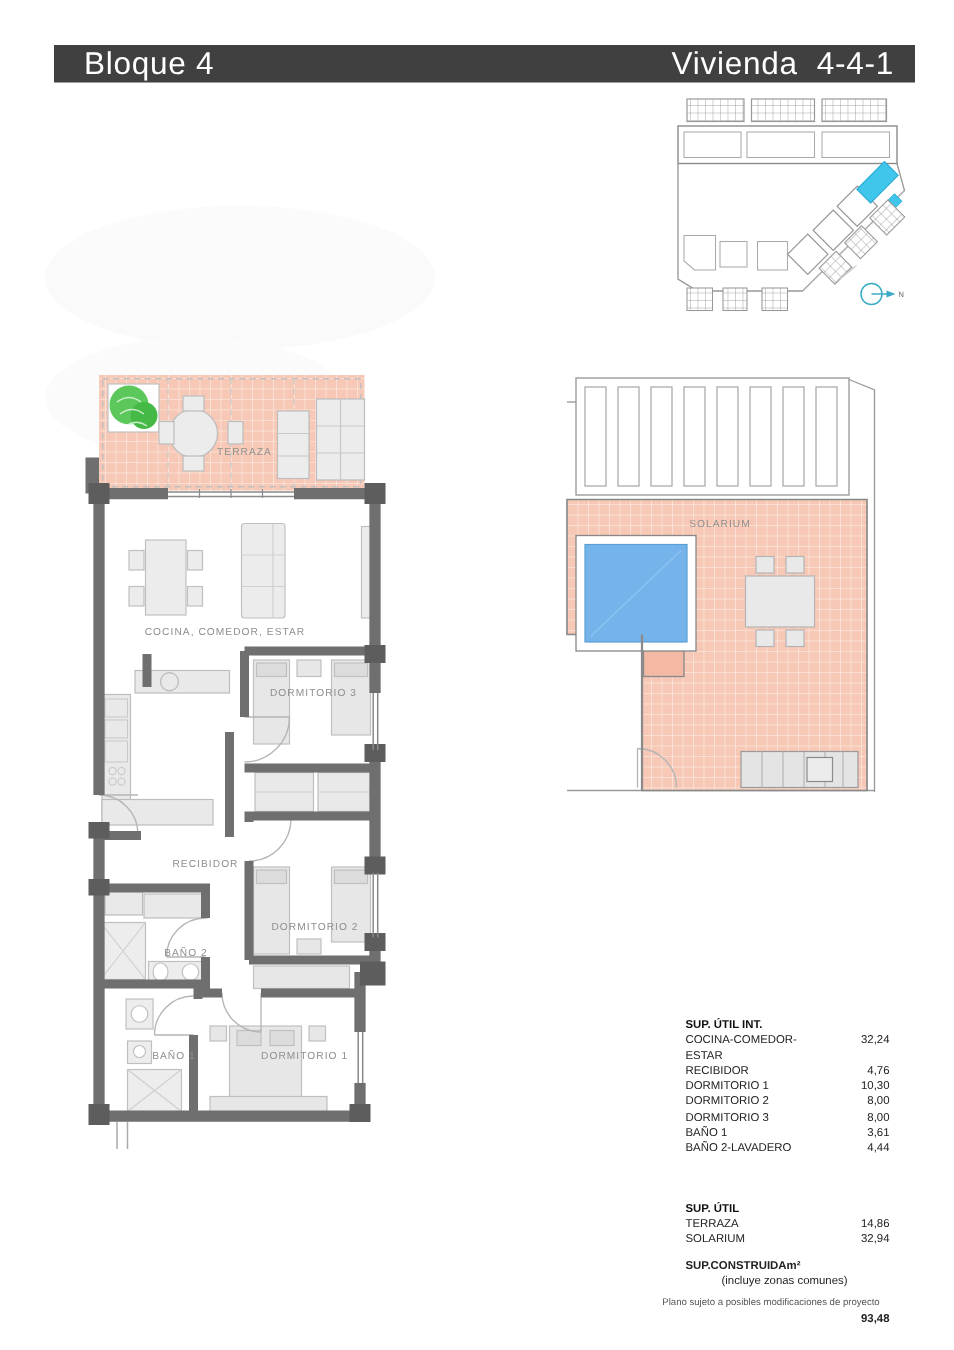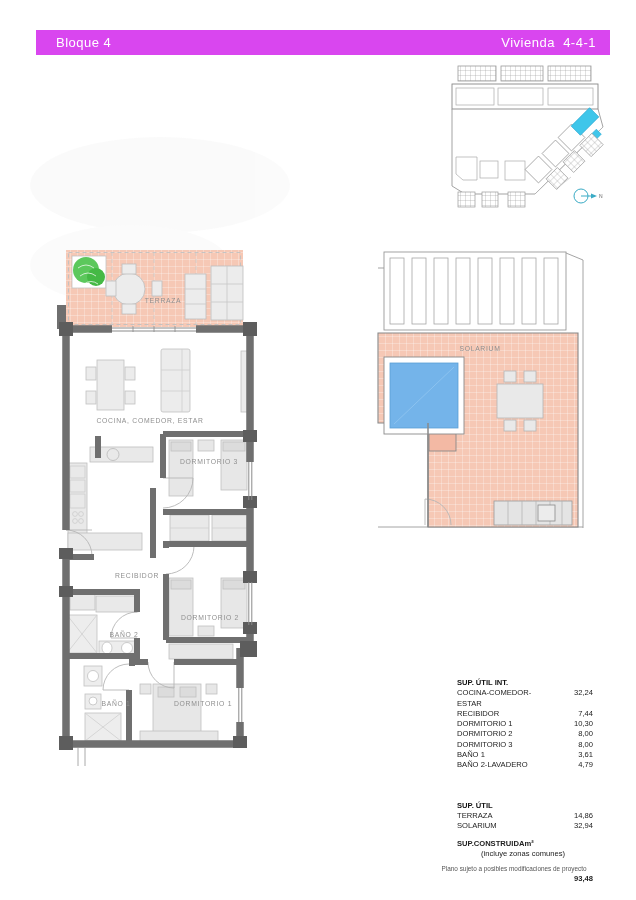--- a/index.html
+++ b/index.html
@@ -2,23 +2,23 @@
 <html><head>
 <meta charset="utf-8">
 <style>
   html,body{margin:0;padding:0;background:#e9e9e9;}
   .page{
     position:relative;width:636px;height:900px;background:#ffffff;
     font-family:"Liberation Sans",sans-serif;overflow:hidden;
   }
   .header-bar{
     position:absolute;left:36px;top:30px;width:574px;height:25px;
-    background:#d946ef;color:#ffffff;display:flex;align-items:center;
+    background:#404040;color:#ffffff;display:flex;align-items:center;
     justify-content:space-between;padding:0 14px 0 20px;box-sizing:border-box;
-    font-size:13px;letter-spacing:.5px;
+    font-size:21px;letter-spacing:.5px;
   }
   .header-bar span{white-space:pre;}
   svg{position:absolute;left:0;top:0;}
   svg text{font-family:"Liberation Sans",sans-serif;}
   .room-label{fill:#8f8f8f;font-size:6.8px;letter-spacing:.7px;}
   .area-table{
     position:absolute;left:457px;top:678px;width:136px;color:#222222;
     font-size:7.6px;line-height:10.3px;
   }
   .t-head{font-weight:bold;color:#111;}
@@ -327,41 +327,41 @@
   </div>
 
   <div class="area-table">
     <div class="t-head">SUP. ÚTIL INT.</div>
     <div class="arow">
         <span>COCINA-COMEDOR-ESTAR</span>
         <span class="val">32,24</span>
       </div>
     <div class="arow">
         <span>RECIBIDOR</span>
-        <span class="val">7,44</span>
+        <span class="val">4,76</span>
       </div>
     <div class="arow">
         <span>DORMITORIO 1</span>
         <span class="val">10,30</span>
       </div>
     <div class="arow">
         <span>DORMITORIO 2</span>
         <span class="val">8,00</span>
       </div>
     <div class="arow">
         <span>DORMITORIO 3</span>
         <span class="val">8,00</span>
       </div>
     <div class="arow">
         <span>BAÑO 1</span>
         <span class="val">3,61</span>
       </div>
     <div class="arow">
         <span>BAÑO 2-LAVADERO</span>
-        <span class="val">4,79</span>
+        <span class="val">4,44</span>
       </div>
     <div class="t-gap"></div>
     <div class="t-head">SUP. ÚTIL</div>
     <div class="arow">
         <span>TERRAZA</span>
         <span class="val">14,86</span>
       </div>
     <div class="arow">
         <span>SOLARIUM</span>
         <span class="val">32,94</span>

